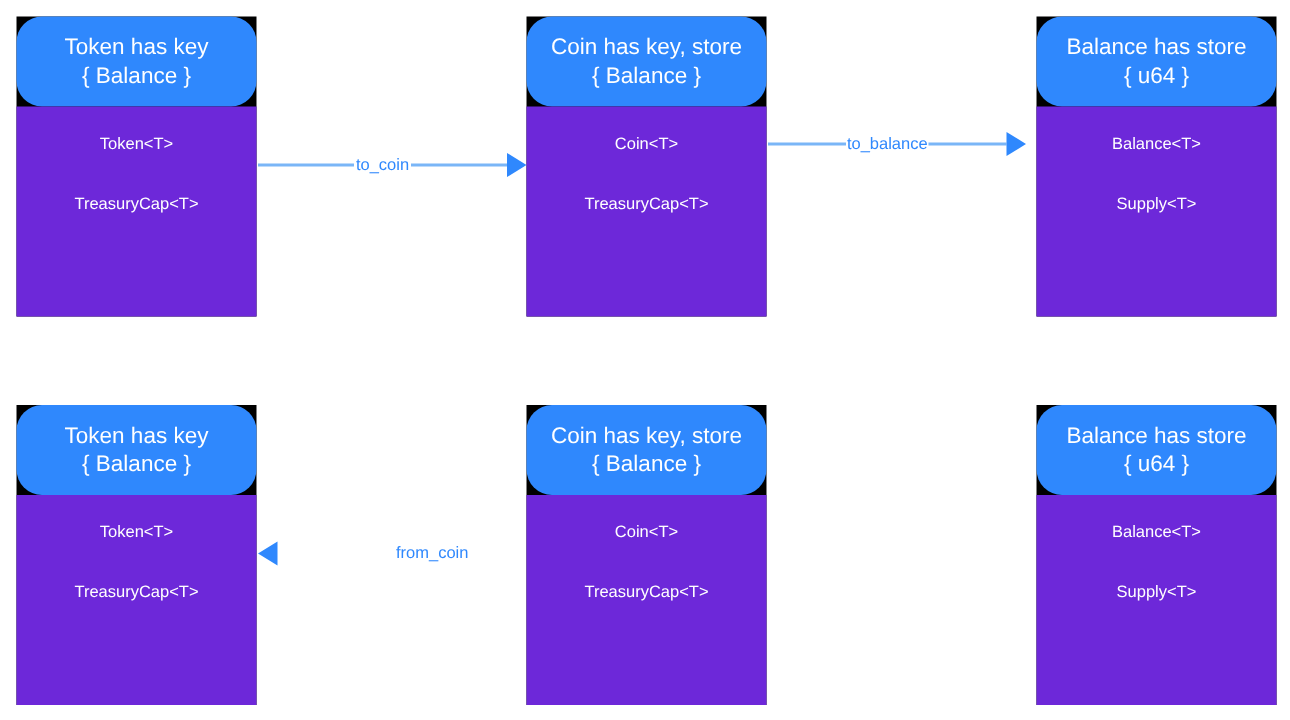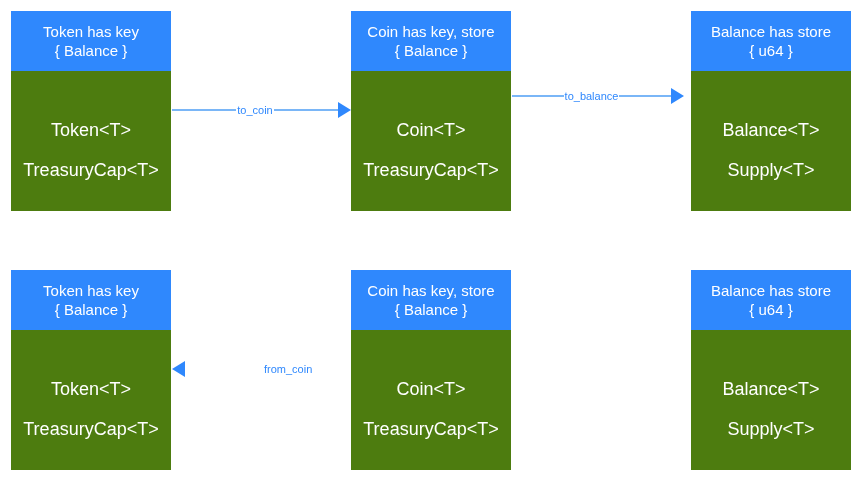--- a/index.html
+++ b/index.html
@@ -38,34 +38,35 @@
     flex: 0 0 60px;
     background: #2f88fd;
     color: #ffffff;
     display: flex;
     flex-direction: column;
     align-items: center;
     justify-content: center;
     font-size: 15px;
     line-height: 19px;
     text-align: center;
+    border-radius: 17px;
   }
   .node-header .hdr-line { display: block; white-space: nowrap; }
 
   .node-body {
     flex: 1 1 auto;
-    background: #4d7c0f;
+    background: #6d28d9;
     color: #ffffff;
     display: flex;
     flex-direction: column;
     align-items: center;
     justify-content: flex-start;
-    padding-top: 50px;
+    padding-top: 16px;
     box-sizing: border-box;
-    font-size: 18px;
+    font-size: 11px;
   }
   .node-body .body-line {
     display: block;
     white-space: nowrap;
     line-height: 19px;
   }
   .node-body .body-line + .body-line { margin-top: 21px; }
 
   
   .n-r1c1 { left: 11px;  top: 11px; }

